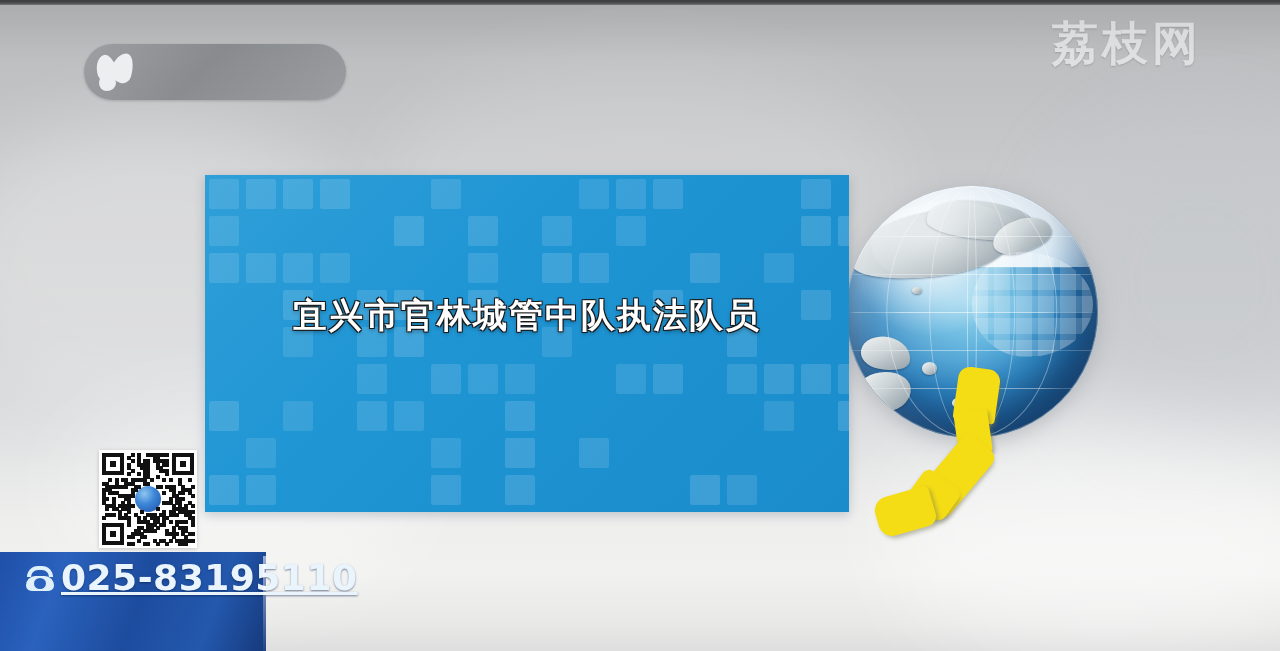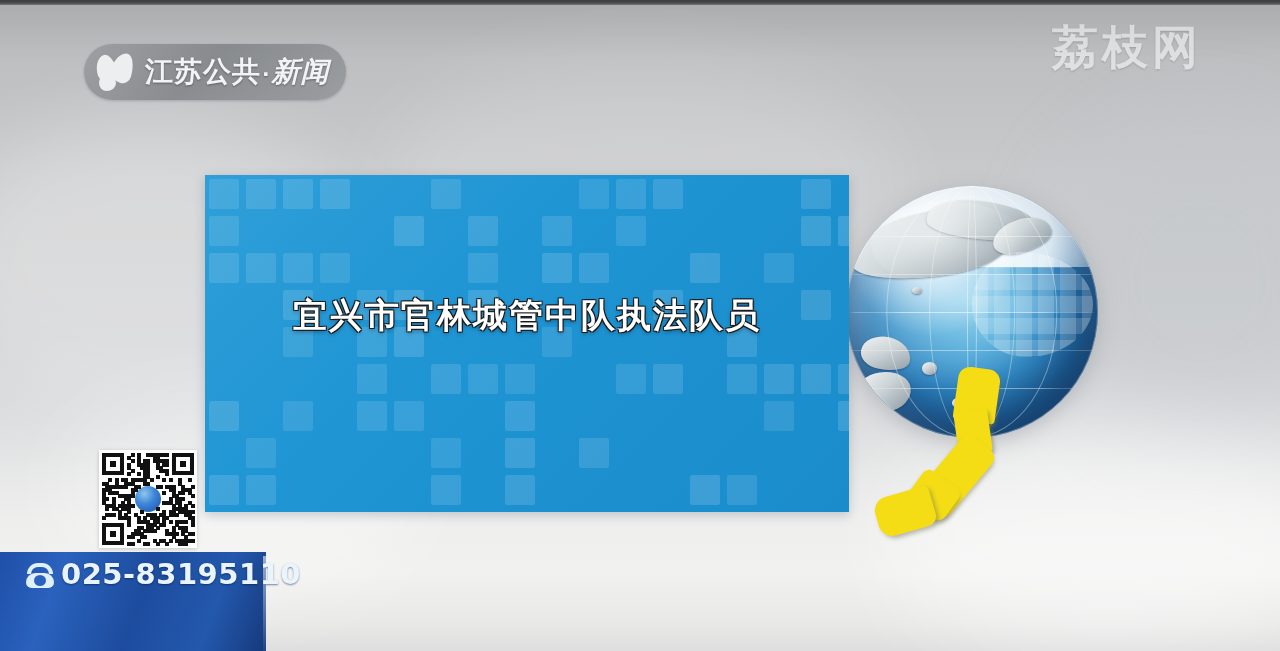--- a/index.html
+++ b/index.html
@@ -92,20 +92,21 @@
     white-space:nowrap;
   }
   #bug-text .sep { font-size:20px; padding:0 1px; }
   #bug-text .sub { font-style:italic; }
 
   
   #watermark {
     position:absolute; right:78px; top:24px;
     text-align:right; opacity:.52;
     pointer-events:none;
+    font-family:Liberation Mono, monospace;
   }
   #wm-cn {
     font-size:46px; font-weight:bold; color:#ffffff;
     letter-spacing:4px; line-height:1;
     text-shadow:0 1px 2px rgba(90,92,95,.6);
   }
   #wm-en {
     margin-top:4px; display:flex; align-items:center;
     justify-content:center; gap:3px;
   }
@@ -351,24 +352,25 @@
     position:absolute; left:10px; bottom:2px; width:12px; height:11px;
     border-radius:50%; background:#2a62bd;
   }
   #phone-icon .handle {
     position:absolute; left:3px; top:1px; width:26px; height:11px;
     border-radius:12px 12px 0 0;
     border:4px solid #dff0fb; border-bottom:none;
     box-sizing:border-box;
   }
   #hotline-num {
-    color:#eaf4fd; font-size:29px; font-weight:bold;
+    color:#eaf4fd; font-size:36px; font-weight:bold;
     letter-spacing:.5px; line-height:1;
     text-shadow:0 1px 2px rgba(0,20,60,.5);
     white-space:nowrap;
+    text-decoration:underline;
   }
   #brand360 {
     position:absolute; left:96px; top:42px;
     color:#ffffff; font-size:40px; font-weight:bold;
     letter-spacing:0px; line-height:1;
     text-shadow:
       -1px -1px 0 rgba(30,60,120,.9), 1px -1px 0 rgba(30,60,120,.9),
       -1px  1px 0 rgba(30,60,120,.9), 1px  1px 0 rgba(30,60,120,.9),
        0 2px 5px rgba(0,15,50,.55);
     white-space:nowrap;
@@ -404,21 +406,20 @@
   <div class="haze h3"></div>
 
   <div id="topband"></div>
 
   <div id="channel-bug">
     <div id="bug-mark">
       <span class="drop d1"></span>
       <span class="drop d2"></span>
       <span class="drop d3"></span>
     </div>
-    <div id="bug-text"><span>江苏公共</span><span class="sep">·</span><span class="sub">新闻</span></div>
   </div>
 
   <div id="watermark">
     <div id="wm-cn">荔枝网</div>
   </div>
 
   <div id="globe-wrap">
     <div id="globe">
       <span class="cap"></span>
       <span class="land eurasia"></span>

